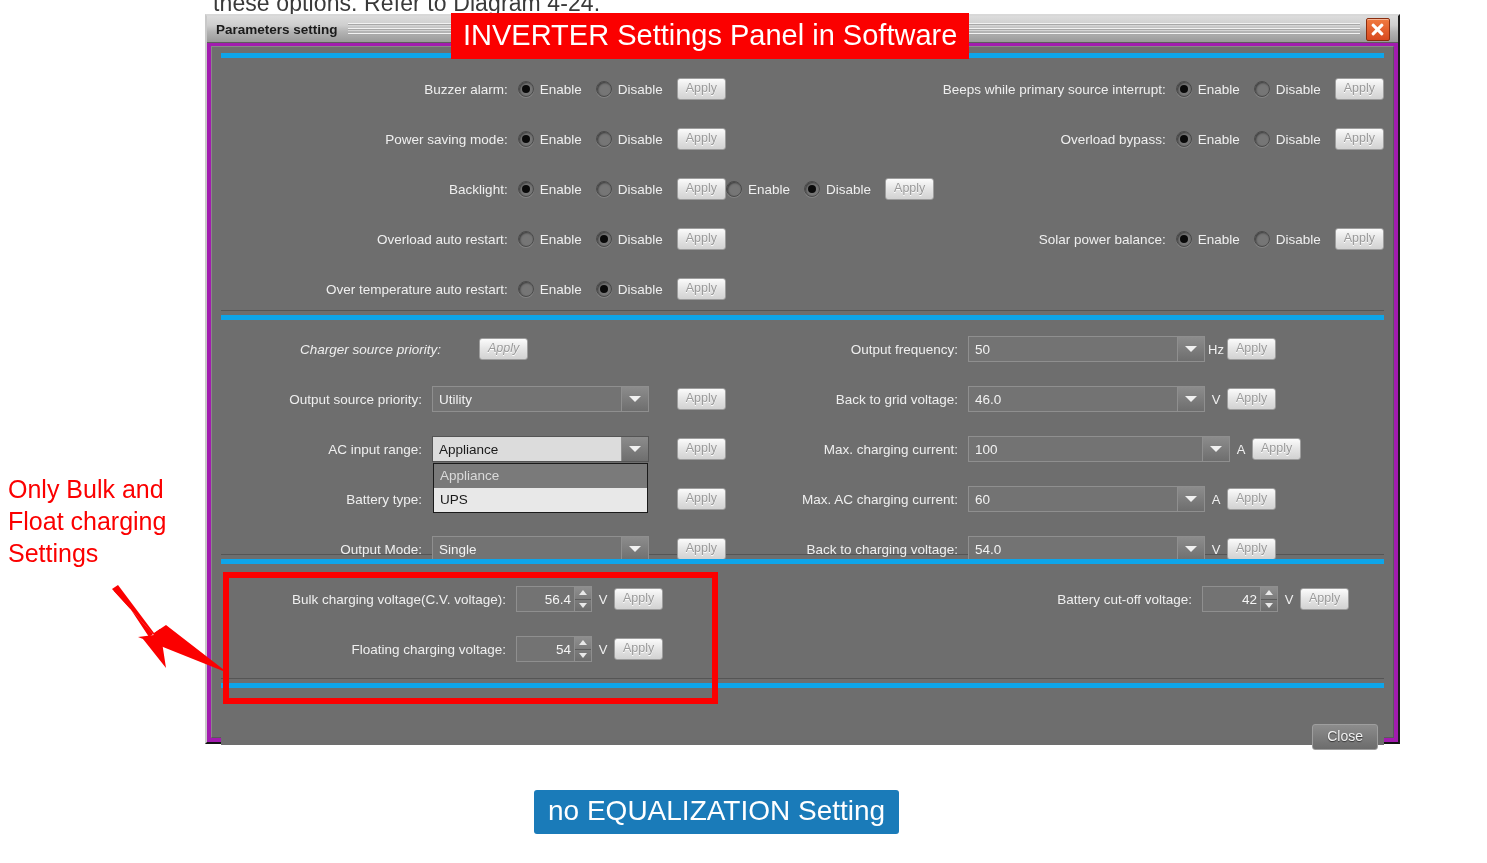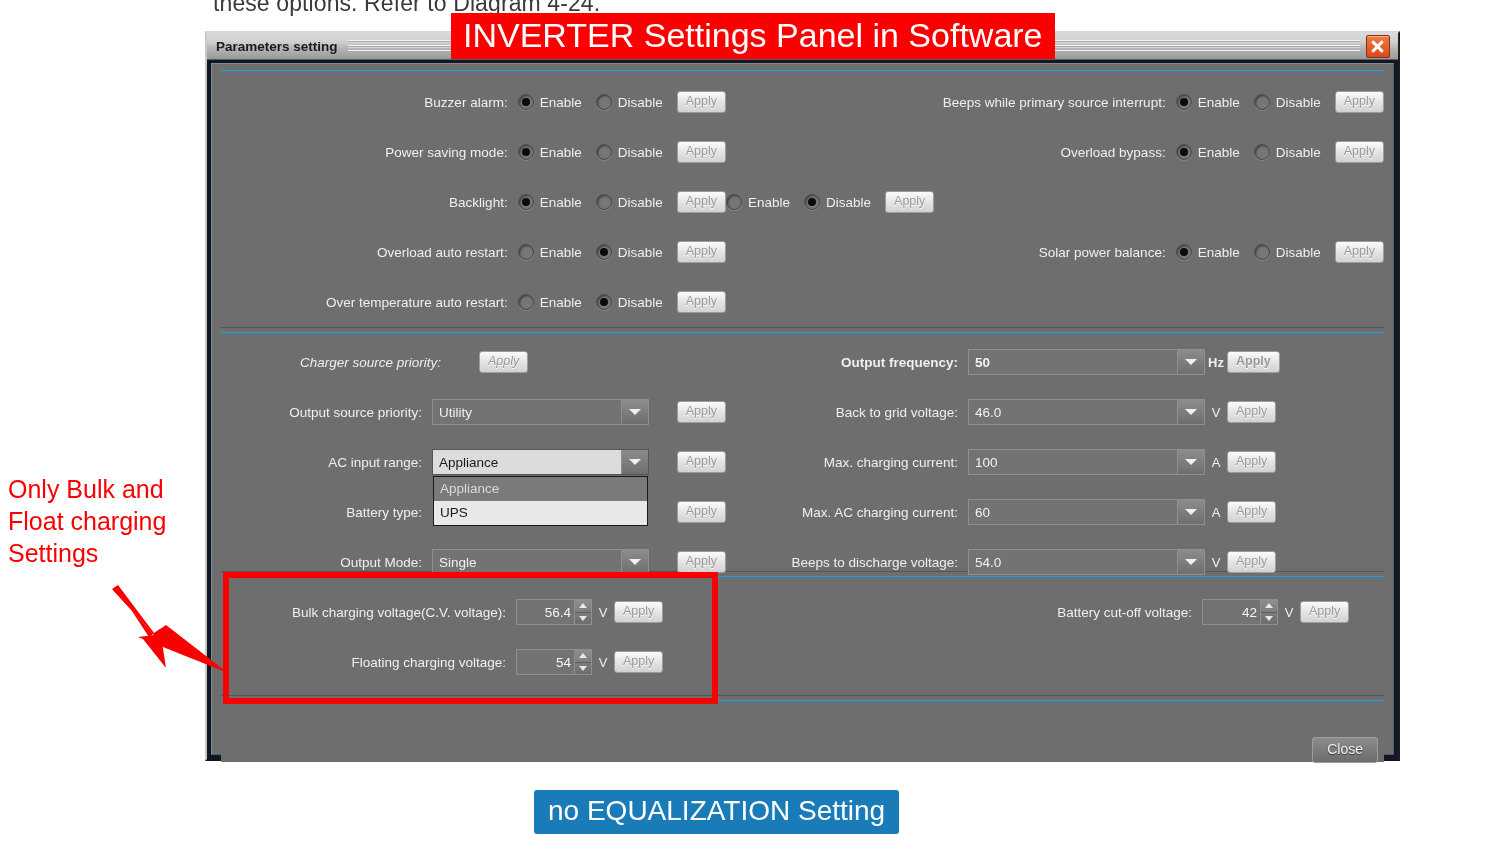--- a/index.html
+++ b/index.html
@@ -17,23 +17,23 @@
     position:absolute;
     left:213px; top:-10px;
     font-size:23px;
     color:#3a3a3a;
     white-space:nowrap;
     letter-spacing:.1px;
   }
   
   #window{
     position:absolute;
-    left:205px; top:31px;
+    left:205px; top:14px;
     width:1195px; height:730px;
-    background:#0f172a;
+    background:#a21caf;
     border-top:2px solid #d8d8d8;
     border-left:2px solid #c9c9c9;
     border-right:2px solid #1d1d1d;
     border-bottom:2px solid #141414;
     box-sizing:border-box;
   }
   .titlebar{
     position:relative;
     height:26px;
     background:linear-gradient(to bottom,#dcdcdc 0%,#cfcfcf 35%,#b4b4b4 60%,#9a9a9a 100%);
@@ -79,21 +79,21 @@
     border-bottom:1px solid #5a5a5a;
     box-sizing:border-box;
   }
   .content{
     position:absolute;
     left:9px;right:9px;top:6px;bottom:6px;
   }
   
   .group{
     position:relative;
-    border-top:1px solid #0ea5e9;
+    border-top:5px solid #0ea5e9;
     border-bottom:1px solid #555;
     background:#6e6e6e;
     box-sizing:border-box;
   }
   .group.g1{height:258px;}
   .group.g2{height:240px;margin-top:4px;}
   .group.g3{height:120px;margin-top:4px;}
   .group.g4{height:62px;margin-top:4px;border-bottom:none;}
   .cols{display:flex;height:100%;}
   .col{position:relative;}
@@ -208,21 +208,21 @@
   .spin .arrows .dn i{width:0;height:0;border-left:4px solid transparent;border-right:4px solid transparent;border-top:5px solid #e9e9e9;}
   .spin .arrows .dn{border-top:1px solid #5d5d5d;}
 
   .footer{position:relative;height:100%;}
   .footer .btn{position:absolute;right:6px;top:12px;margin-top:24px;}
 
   
   .anno-red-banner{
     position:absolute;left:451px;top:13px;
     background:#fb0000;color:#fff;
-    font-size:34px;line-height:40px;
+    font-size:29px;line-height:40px;
     padding:2px 12px 4px 12px;
     white-space:nowrap;z-index:60;
   }
   .anno-blue-banner{
     position:absolute;left:534px;top:790px;
     background:#1a7bb9;color:#fff;
     font-size:28px;line-height:38px;
     padding:2px 14px 4px 14px;
     border-radius:3px;white-space:nowrap;z-index:60;
   }
@@ -393,21 +393,21 @@
               <div class="val">Single</div>
               <div class="arrow">
                     <i></i>
                   </div>
             </div>
             <div class="btn" style="margin-left:28px;">Apply</div>
           </div>
         </div>
 
         <div class="col right">
-          <div class="row combo-row" style="padding-top:4px;font-weight:bold;">
+          <div class="row combo-row" style="padding-top:4px;">
             <div class="lbl" style="width:232px;">Output frequency:</div>
             <div class="combo" style="width:237px;">
               <div class="val">50</div>
               <div class="arrow">
                     <i></i>
                   </div>
             </div>
             <div class="unit">Hz</div>
             <div class="btn">Apply</div>
           </div>
@@ -417,42 +417,42 @@
               <div class="val">46.0</div>
               <div class="arrow">
                     <i></i>
                   </div>
             </div>
             <div class="unit">V</div>
             <div class="btn">Apply</div>
           </div>
           <div class="row combo-row">
             <div class="lbl" style="width:232px;">Max. charging current:</div>
-            <div class="combo" style="width:237px;">
+            <div class="combo" style="width:262px;">
               <div class="val">100</div>
               <div class="arrow">
                     <i></i>
                   </div>
             </div>
             <div class="unit">A</div>
             <div class="btn">Apply</div>
           </div>
           <div class="row combo-row">
             <div class="lbl" style="width:232px;">Max. AC charging current:</div>
             <div class="combo" style="width:237px;">
               <div class="val">60</div>
               <div class="arrow">
                     <i></i>
                   </div>
             </div>
             <div class="unit">A</div>
             <div class="btn">Apply</div>
           </div>
           <div class="row combo-row">
-            <div class="lbl" style="width:232px;">Beeps to discharge voltage:</div>
+            <div class="lbl" style="width:232px;">Back to charging voltage:</div>
             <div class="combo" style="width:237px;">
               <div class="val">54.0</div>
               <div class="arrow">
                     <i></i>
                   </div>
             </div>
             <div class="unit">V</div>
             <div class="btn">Apply</div>
           </div>
         </div>

